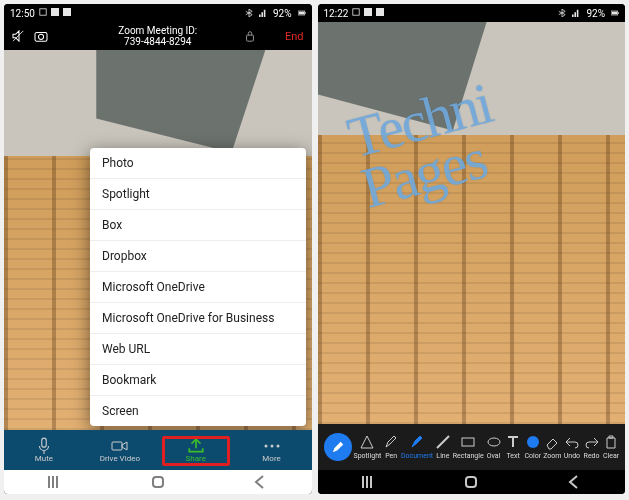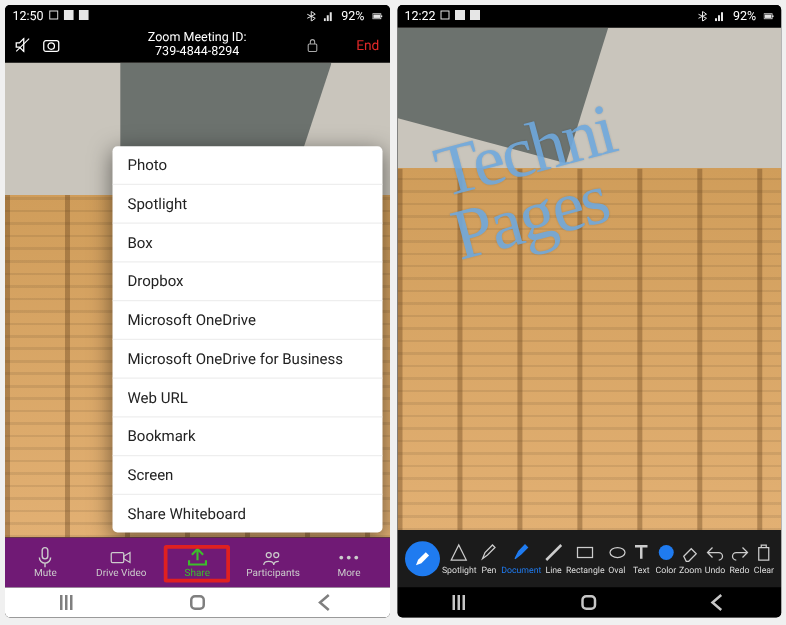--- a/index.html
+++ b/index.html
@@ -106,21 +106,21 @@
     overflow: hidden;
     font-size: 12px;
     color: #222;
   }
   .share-item {
     padding: 8px 12px;
   }
   .share-item + .share-item { border-top: 1px solid #eee; }
   
   .zoom-bottom {
-    background: #701a75;
+    background: #0c4a6e;
     color: #ccc;
     display: flex;
     justify-content: space-around;
     align-items: center;
     padding: 4px 2px 2px;
     font-size: 8px;
     height: 40px;
   }
   .zb-item {
     display:flex;
@@ -244,21 +244,20 @@
     <div class="share-menu">
       <div class="share-item">Photo</div>
       <div class="share-item">Spotlight</div>
       <div class="share-item">Box</div>
       <div class="share-item">Dropbox</div>
       <div class="share-item">Microsoft OneDrive</div>
       <div class="share-item">Microsoft OneDrive for Business</div>
       <div class="share-item">Web URL</div>
       <div class="share-item">Bookmark</div>
       <div class="share-item">Screen</div>
-      <div class="share-item">Share Whiteboard</div>
     </div>
   </div>
 
   <div class="zoom-bottom">
     <div class="zb-item">
       <div class="zb-ico">
           <svg viewBox="0 0 16 16">
             <rect x="6" y="1" width="4" height="8" rx="2" fill="none" stroke="#ccc"></rect>
             <path d="M4 8a4 4 0 008 0M8 12v3" stroke="#ccc" fill="none"></path>
           </svg>
@@ -275,30 +274,20 @@
       <span>Drive Video</span>
     </div>
     <div class="zb-item zb-share">
       <div class="zb-share-hl"></div>
       <div class="zb-ico">
           <svg viewBox="0 0 16 16">
             <path d="M8 2v8M4 6l4-4 4 4M2 10v3h12v-3" stroke="#3cbe2b" stroke-width="1.5" fill="none"></path>
           </svg>
         </div>
       <span style="color:#3cbe2b">Share</span>
-    </div>
-    <div class="zb-item">
-      <div class="zb-ico">
-          <svg viewBox="0 0 18 14">
-            <circle cx="6" cy="5" r="2" fill="none" stroke="#ccc"></circle>
-            <circle cx="12" cy="5" r="2" fill="none" stroke="#ccc"></circle>
-            <path d="M2 13c0-2 2-3 4-3s4 1 4 3M10 13c0-2 2-3 4-3" stroke="#ccc" fill="none"></path>
-          </svg>
-        </div>
-      <span>Participants</span>
     </div>
     <div class="zb-item">
       <div class="zb-ico">
           <svg viewBox="0 0 18 6">
             <circle cx="3" cy="3" r="1.5" fill="#ccc"></circle>
             <circle cx="9" cy="3" r="1.5" fill="#ccc"></circle>
             <circle cx="15" cy="3" r="1.5" fill="#ccc"></circle>
           </svg>
         </div>
       <span>More</span>

